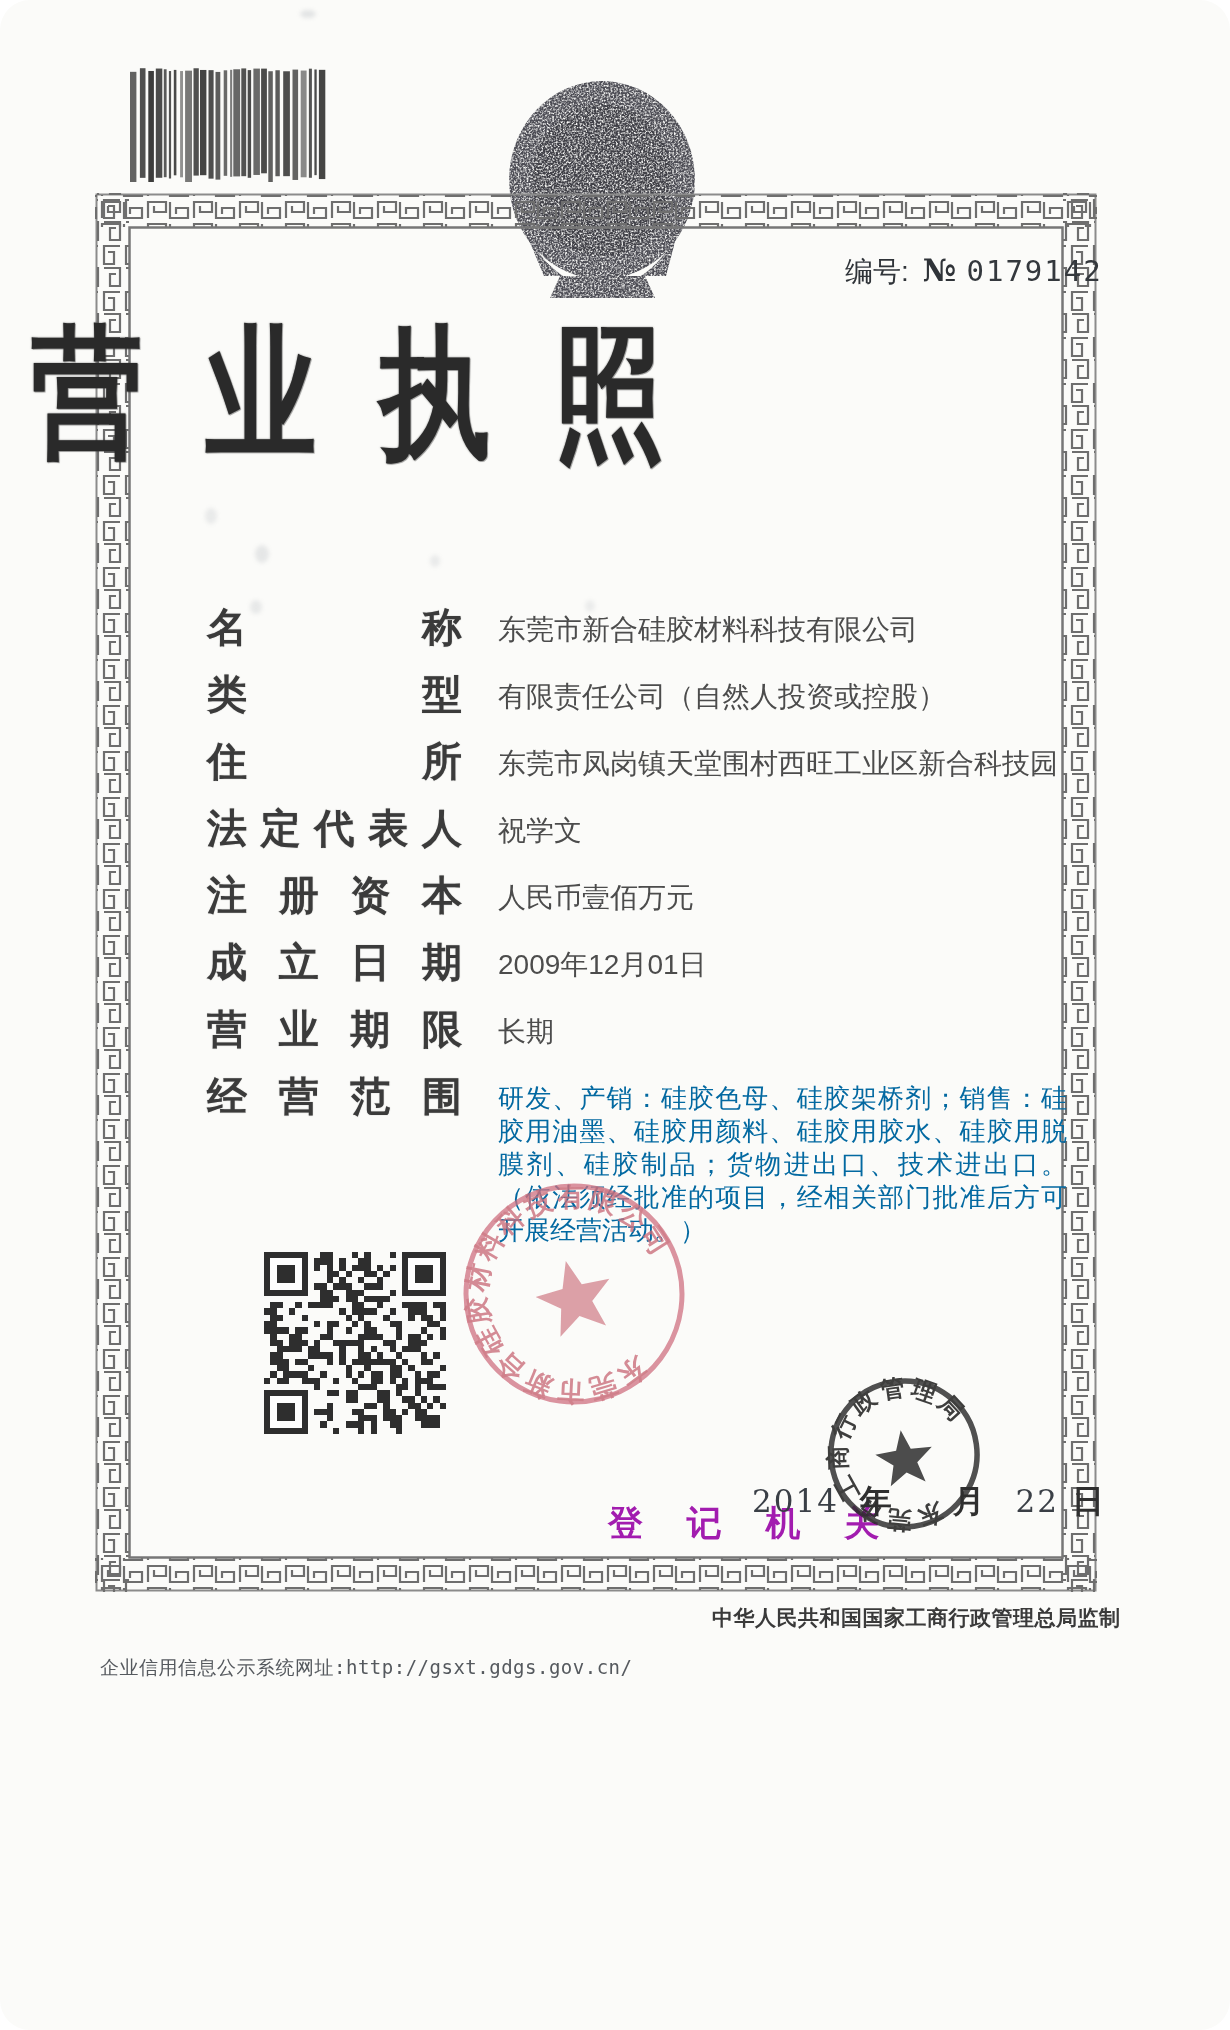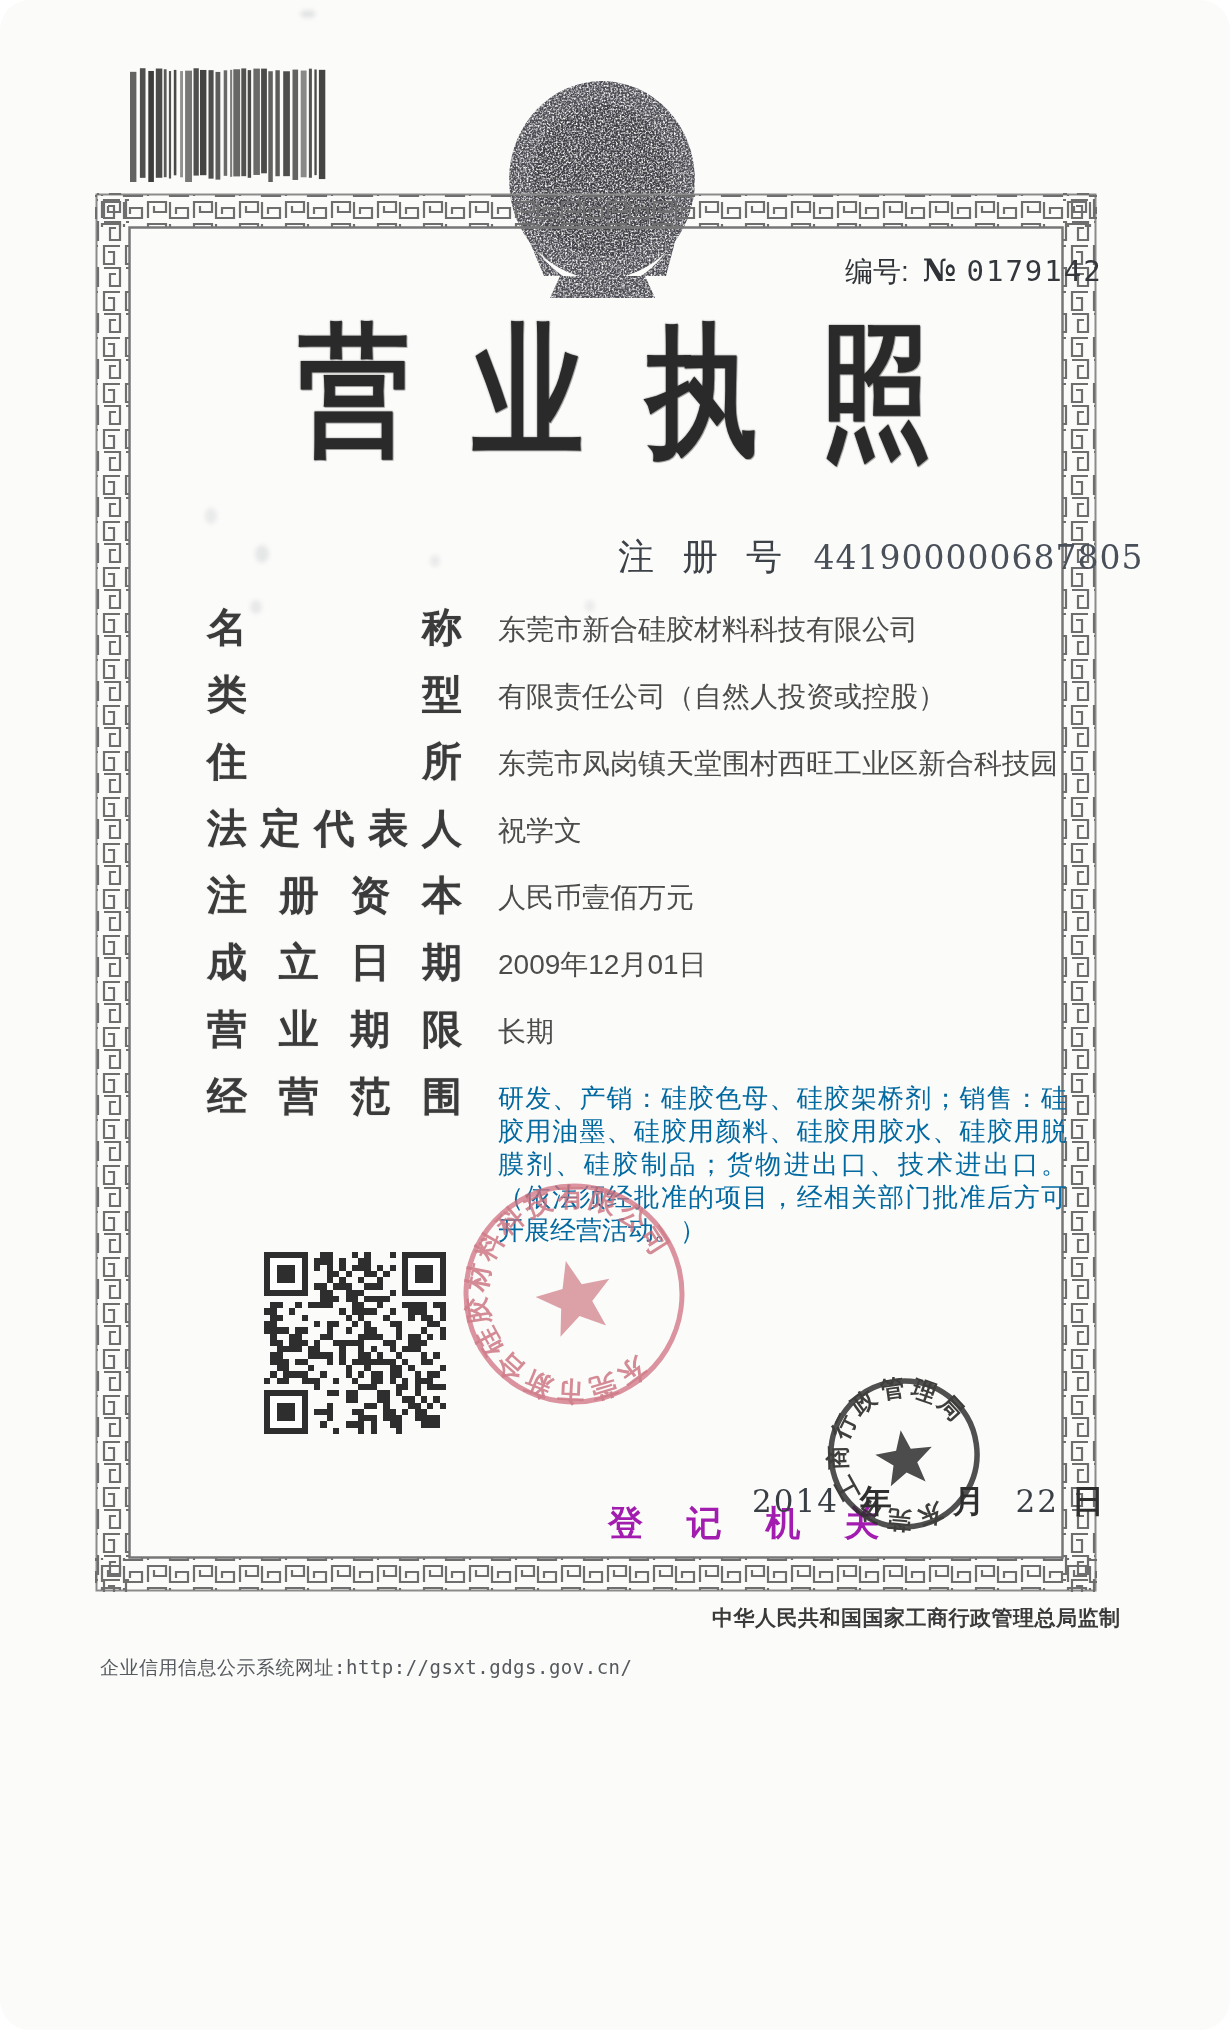--- a/index.html
+++ b/index.html
@@ -13,21 +13,21 @@
   
   #barcode{position:absolute;left:128px;top:66px;width:198px;height:116px;opacity:.88;filter:blur(.3px) contrast(.95);}
   #emblem{position:absolute;left:500px;top:80px;width:205px;height:222px;}
   
   #frame{position:absolute;left:95px;top:193px;width:1002px;height:1399px;}
   
   .serial{position:absolute;left:845px;top:252px;font-size:28px;color:#2f3338;white-space:nowrap;}
   .serial .nosym{font-family:"DejaVu Serif","Liberation Serif",serif;font-weight:bold;font-size:31px;margin:0 10px 0 14px;}
   .serial .num{font-family:"DejaVu Sans Mono","Liberation Mono",monospace;font-size:29px;letter-spacing:2px;color:#34383d;}
   
-  #title{position:absolute;left:0;top:316px;width:1230px;text-align:center;white-space:nowrap;}
+  #title{position:absolute;left:0;top:330px;width:1230px;white-space:nowrap;font-family:Liberation Mono, monospace;}
   #title span{display:inline-block;font-size:142px;line-height:150px;font-weight:900;
     transform:scaleX(.78);margin:0 16px;color:#2a2a2a;
     text-shadow:0 0 2px rgba(45,45,45,.75),1px 1px 0 rgba(60,60,60,.35);}
   
   .regno{position:absolute;left:618px;top:533px;white-space:nowrap;}
   .regno .rlabel{font-size:36px;letter-spacing:9px;color:#3d4249;font-weight:500;}
   .regno .rval{font-family:"DejaVu Serif","Liberation Serif",serif;font-size:33px;letter-spacing:1px;color:#49505a;margin-left:18px;}
   
   #fields{position:absolute;left:207px;top:604px;width:860px;}
   .row{display:flex;align-items:flex-start;min-height:67px;}
@@ -124,24 +124,20 @@
     <rect x="968" y="0" width="32" height="1399" fill="url(#mv)"></rect>
     <rect x="34.5" y="34.5" width="933" height="1330" fill="none" stroke="#777777" stroke-width="2.5"></rect>
   </svg>
 
   <div class="serial">
     <span>编号:</span><span class="nosym">№</span><span class="num">0179142</span>
   </div>
 
   <div id="title"><span>营</span><span>业</span><span>执</span><span>照</span></div>
 
-  <div class="regno">
-    <span class="rlabel">注 册 号</span>
-    <span class="rval">441900000687805</span>
-  </div>
 
   <div id="fields">
       <div class="row">
         <div class="flabel">
           <span>名</span>
           <span>称</span>
         </div>
         <div class="fval">东莞市新合硅胶材料科技有限公司</div>
       </div>
       <div class="row">

